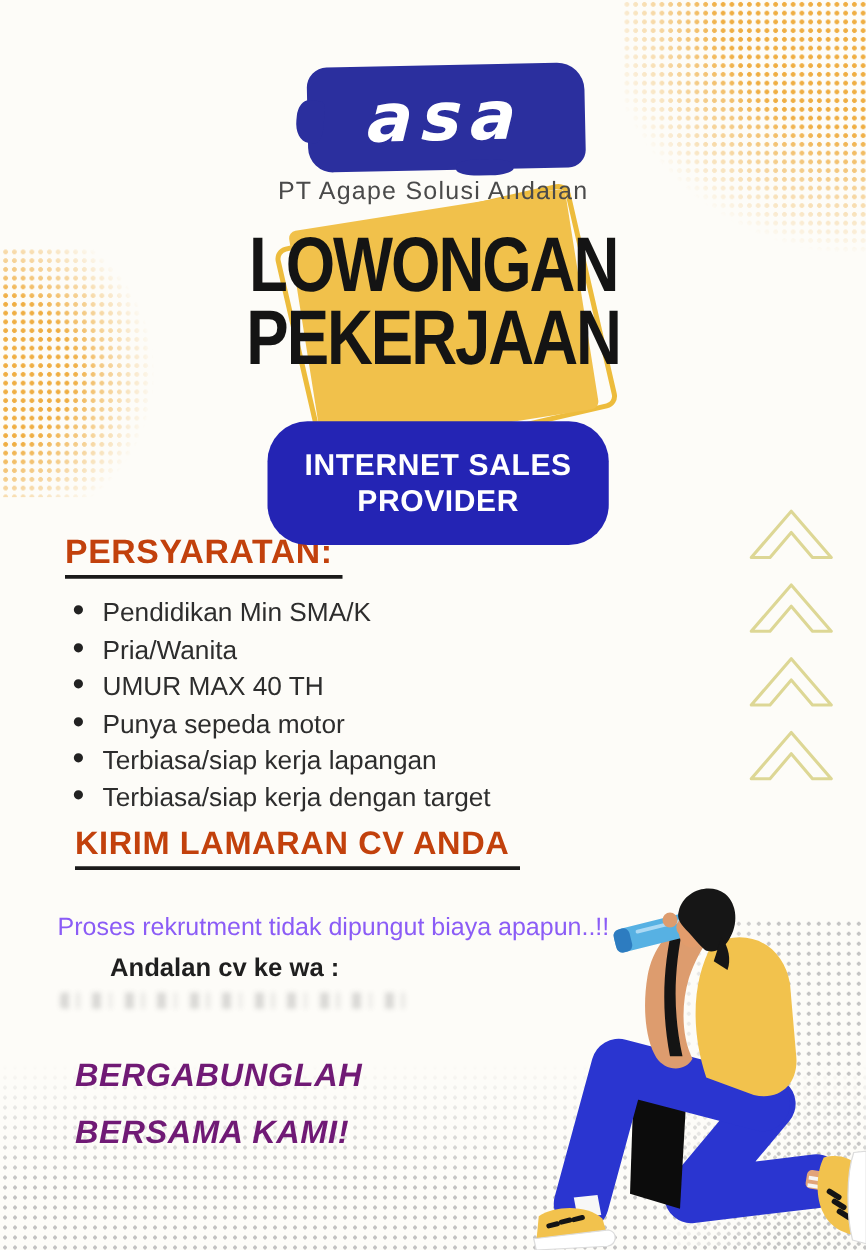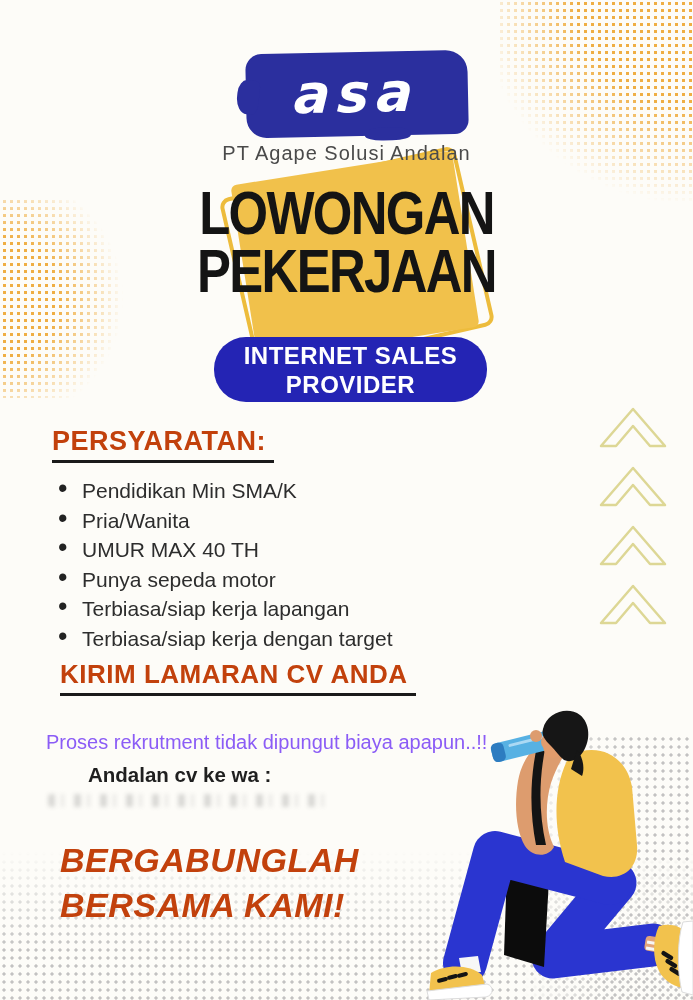--- a/index.html
+++ b/index.html
@@ -77,21 +77,21 @@
   }
   .title-wrap{ position:absolute; left:0; right:0; top:184px; z-index:3; text-align:center; }
   .title-line{
     display:block; font-weight:900; font-size:62px; line-height:58px;
     color:#141414; letter-spacing:-2px; transform:scaleX(0.82);
     font-family:"Liberation Sans", sans-serif;
   }
 
   
   .position-badge{
-    position:absolute; left:214px; top:337px; width:273px; height:65px; z-index:4;
+    position:absolute; left:214px; top:337px; width:273px; height:99px; z-index:4;
     background:#2424b4; border-radius:32px;
     display:flex; flex-direction:column; align-items:center; justify-content:center;
     color:#fff; font-weight:700; font-size:24px; line-height:29px; letter-spacing:.5px;
     text-align:center;
   }
 
   
   .requirements{ position:absolute; left:52px; top:426px; z-index:3; }
   .section-heading{
     display:inline-block; font-weight:800; color:#c2410c;
@@ -122,22 +122,22 @@
   .redacted-contact{
     position:absolute; left:48px; top:794px; width:278px; height:13px; z-index:3;
     background:repeating-linear-gradient(90deg,
       rgba(110,110,110,.55) 0 7px, transparent 7px 13px,
       rgba(130,130,130,.4) 13px 16px, transparent 16px 26px);
     filter:blur(2px); opacity:.45; border-radius:3px;
   }
 
   
   .closing{ position:absolute; left:60px; top:838px; z-index:3;
-    font-style:italic; font-weight:800; font-size:34px; line-height:45px;
-    color:#c2410c; letter-spacing:.5px; }
+    font-style:italic; font-weight:800; font-size:26px; line-height:45px;
+    color:#701a75; letter-spacing:.5px; }
 
   
   .chevrons{ position:absolute; right:22px; top:396px; z-index:2; }
   .chevrons svg{ display:block; margin-bottom:5px; }
 
   
   .person{ position:absolute; left:425px; top:695px; width:268px; height:305px; z-index:2; }
 </style>
 </head>
 <body>

